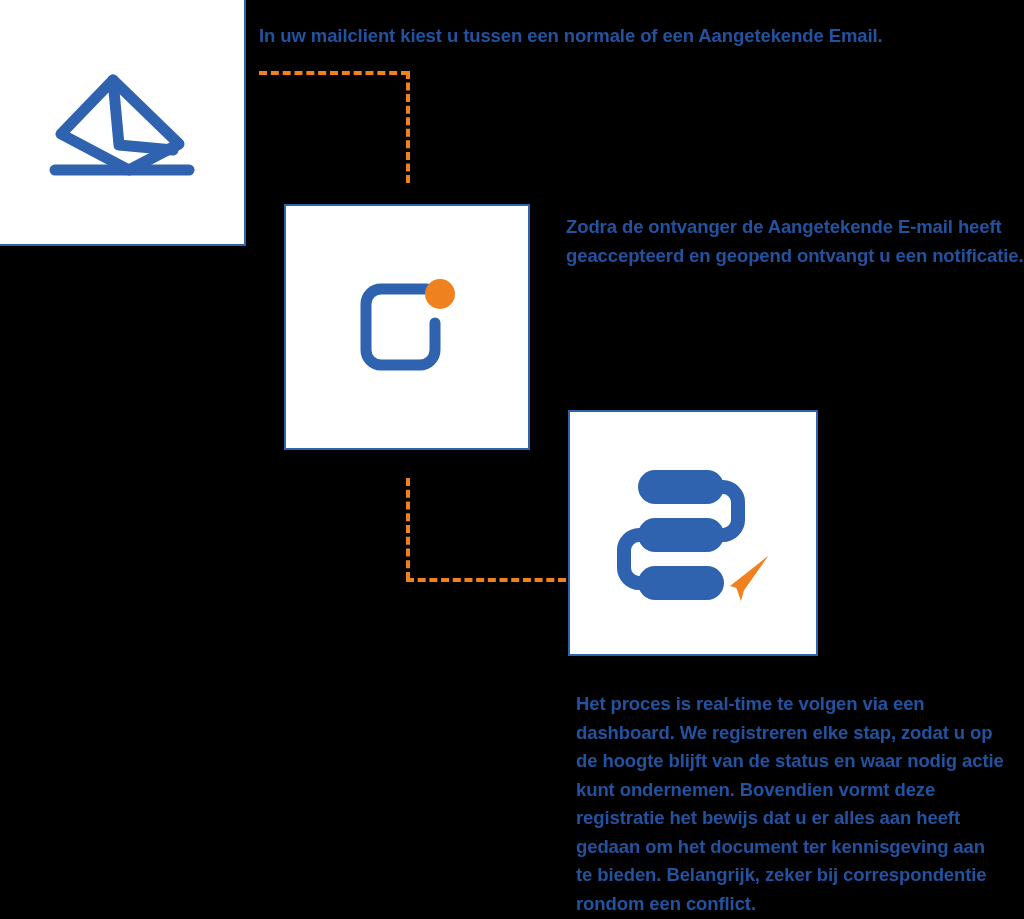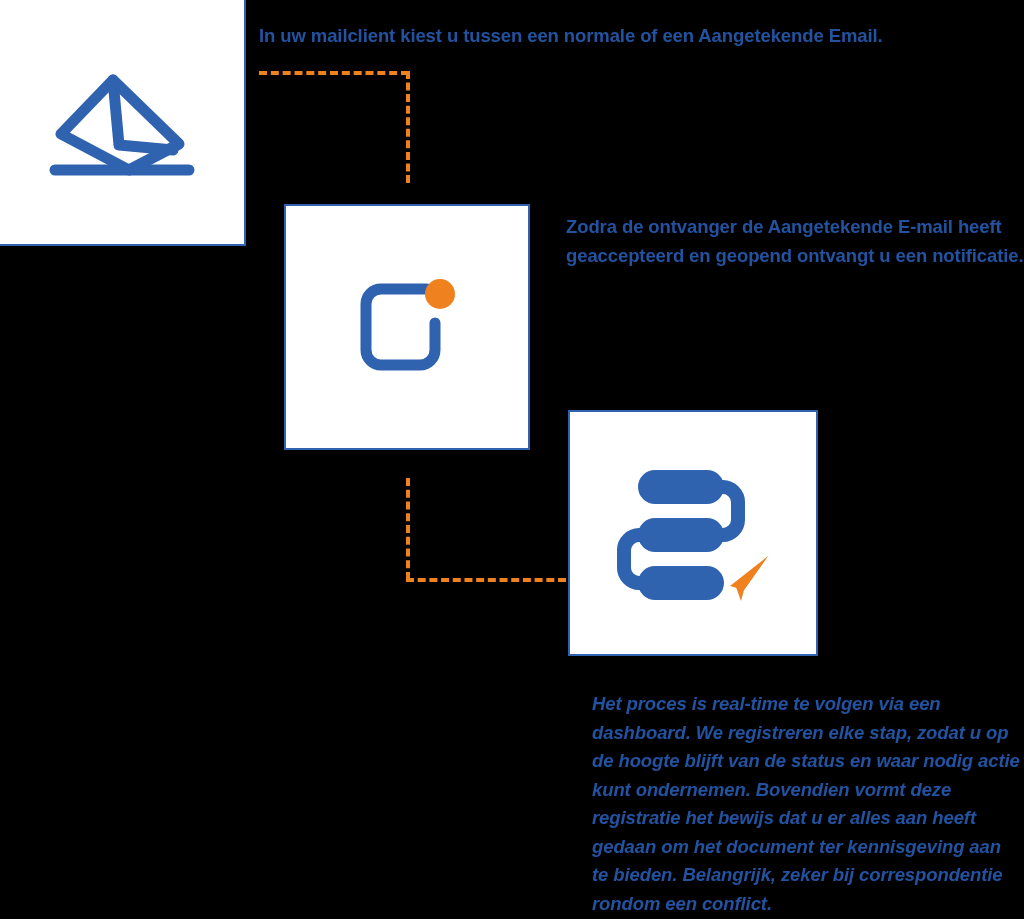--- a/index.html
+++ b/index.html
@@ -69,21 +69,21 @@
     position: absolute;
     color: #2352a0;
     font-weight: bold;
     font-size: 18.5px;
     line-height: 28.5px;
     letter-spacing: -0.1px;
     white-space: pre-line;
   }
   .text-1 { left: 259px; top: 22px;  width: 760px; }
   .text-2 { left: 566px; top: 213px; width: 460px; }
-  .text-3 { left: 592px; top: 690px; width: 430px; font-style: italic; }
+  .text-3 { left: 576px; top: 690px; width: 430px; }
 </style>
 </head>
 <body>
 
 <div id="stage">
 
   <div class="conn conn-h conn-a-h"></div>
   <div class="conn conn-v conn-a-v"></div>
 
   <div class="conn conn-v conn-b-v"></div>

